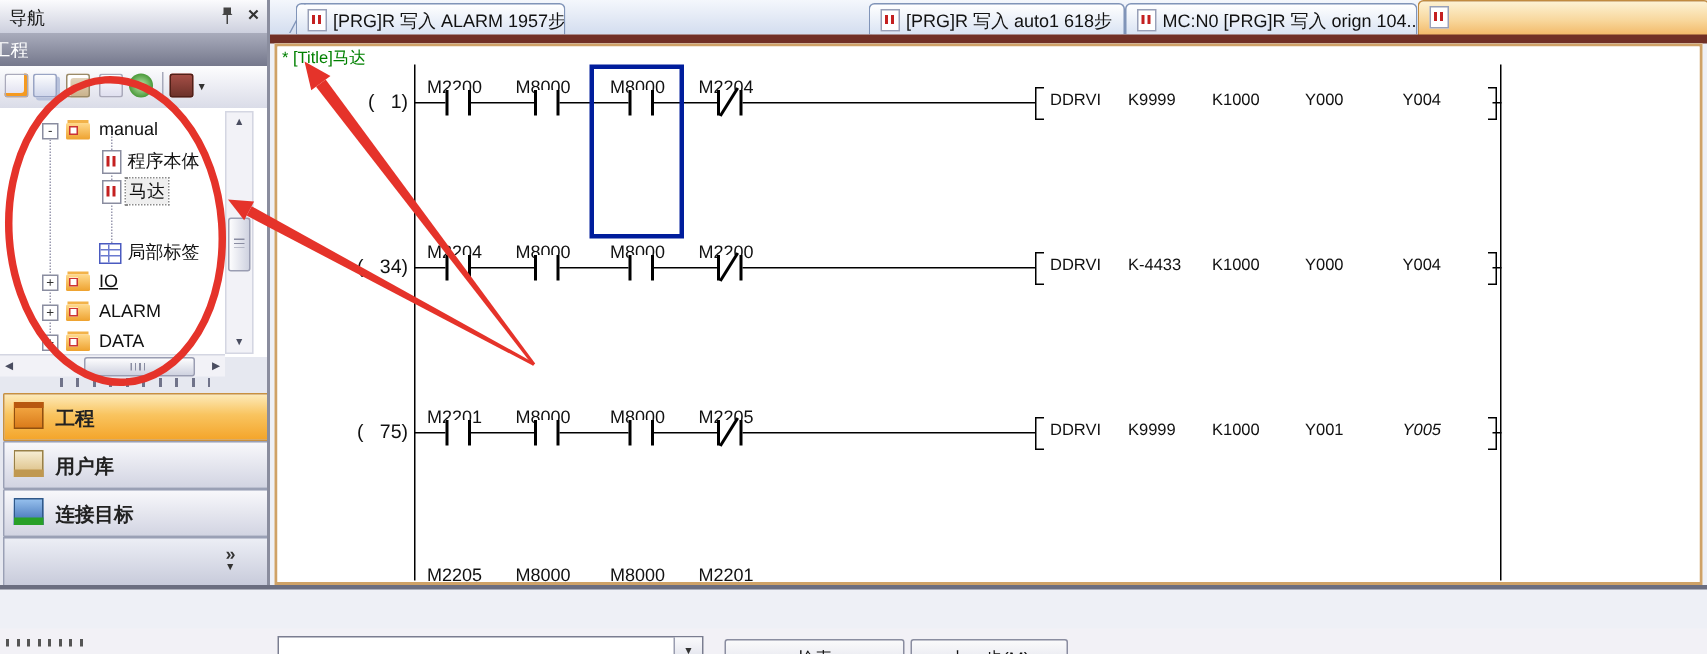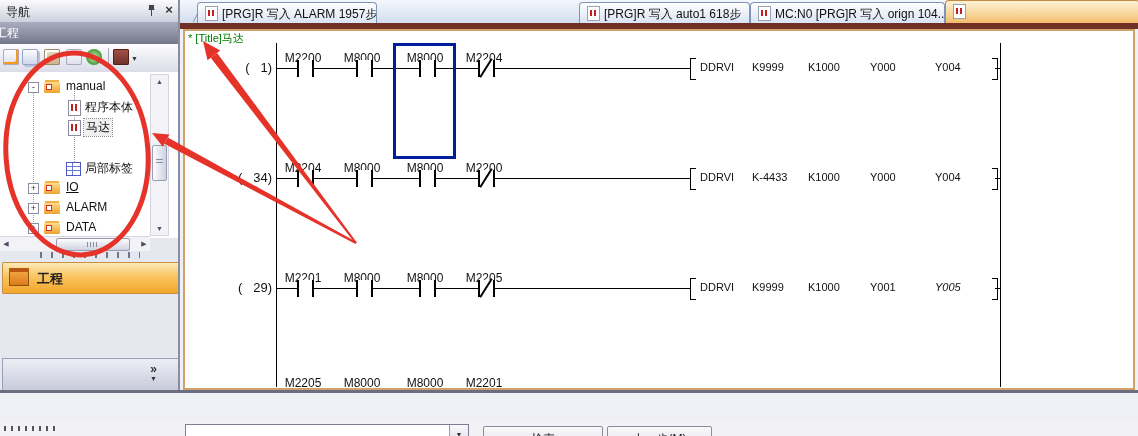--- a/index.html
+++ b/index.html
@@ -203,20 +203,28 @@
         </div>
       <span class="sb-arrow" style="right:2px;top:3px;width:8px;left:auto;">▶</span>
     </div>
 
     <div class="abs split-dots"></div>
 
     <div class="abs stackbtn active" style="top:262px;">
       <span class="sic" style="background:linear-gradient(#f8b04a,#d87818);box-shadow:inset 0 4px 0 #b85810, inset 0 0 0 1px #905010;"></span>
       <span class="blbl">工程</span>
     </div>
+    <div class="abs stackbtn" style="top:294px;">
+      <span class="sic" style="background:linear-gradient(#f8f0d8,#d8b878);box-shadow:inset 0 -5px 0 #c09850, inset 0 0 0 1px #988048;"></span>
+      <span class="blbl">用户库</span>
+    </div>
+    <div class="abs stackbtn" style="top:326px;">
+      <span class="sic" style="background:linear-gradient(#9ac4f0,#3868b0);box-shadow:inset 0 -5px 0 #28a028, inset 0 0 0 1px #305888;"></span>
+      <span class="blbl">连接目标</span>
+    </div>
     <div class="abs chevbar">
       <span style="position:absolute;right:22px;top:3px;font-weight:bold;color:#333;">»</span>
       <span style="position:absolute;right:22px;top:16px;font-size:7px;color:#333;">▼</span>
     </div>
   </div>
   <div class="abs nav-rborder"></div>
 
   <div class="abs tabbar"></div>
   <div class="abs tab-lead"></div>
 
@@ -281,21 +289,21 @@
         <span class="ins" style="left:567px;">K-4433</span>
         <span class="ins" style="left:623px;">K1000</span>
         <span class="ins" style="left:685px;">Y000</span>
         <span class="ins" style="left:750px;">Y004</span>
         <div class="brk c" style="left:807px;"></div>
       </div>
 
       <div class="rung" style="top:257px;">
         <div class="wire"></div>
         <div class="wire2"></div>
-        <div class="step">(   29)</div>
+        <div class="step">(   75)</div>
         <span class="clabel" style="left:88px;">M2201</span>
         <span class="clabel" style="left:147px;">M8000</span>
         <span class="clabel" style="left:210px;">M8000</span>
         <span class="clabel" style="left:269px;">M2205</span>
         <div class="contact" style="left:112px;"></div>
         <div class="contact" style="left:171px;"></div>
         <div class="contact" style="left:234px;"></div>
         <div class="contact nc" style="left:293px;"></div>
         <div class="brk o" style="left:505px;"></div>
         <span class="ins" style="left:515px;">DDRVI</span>

